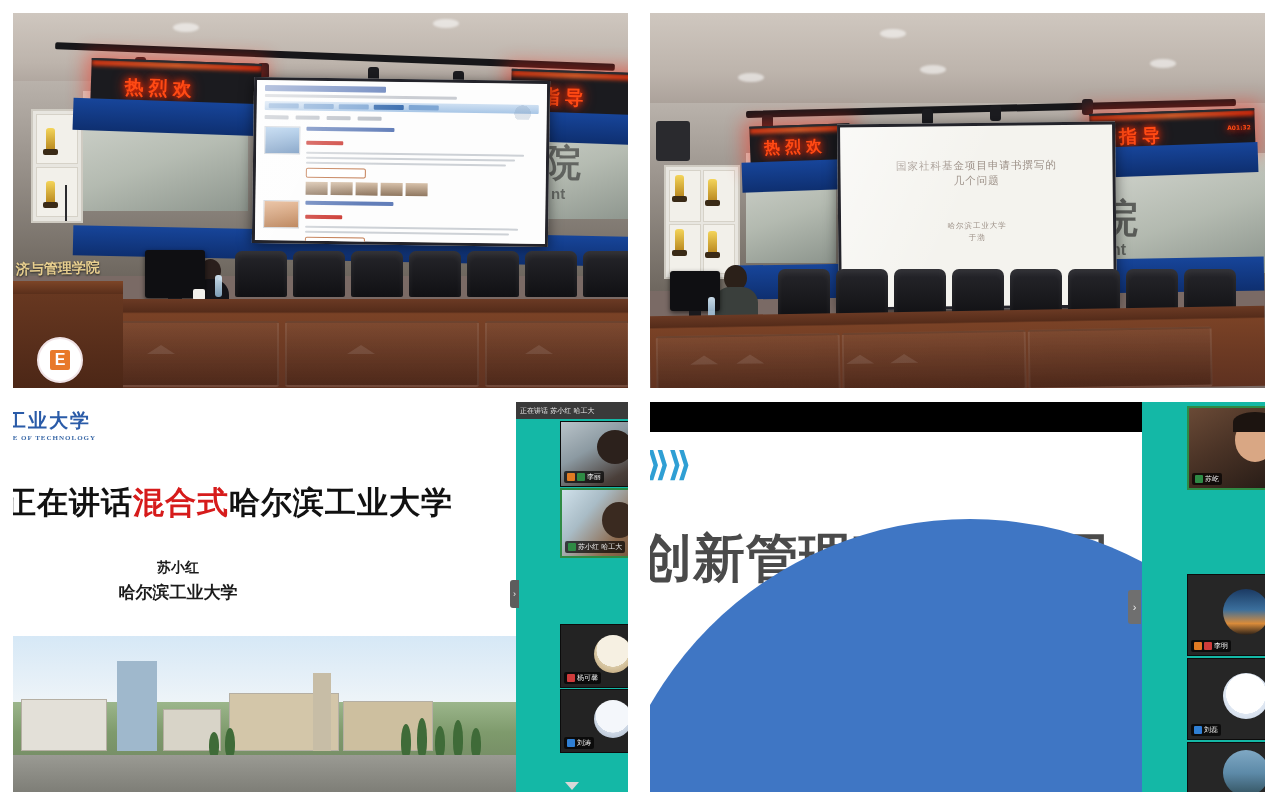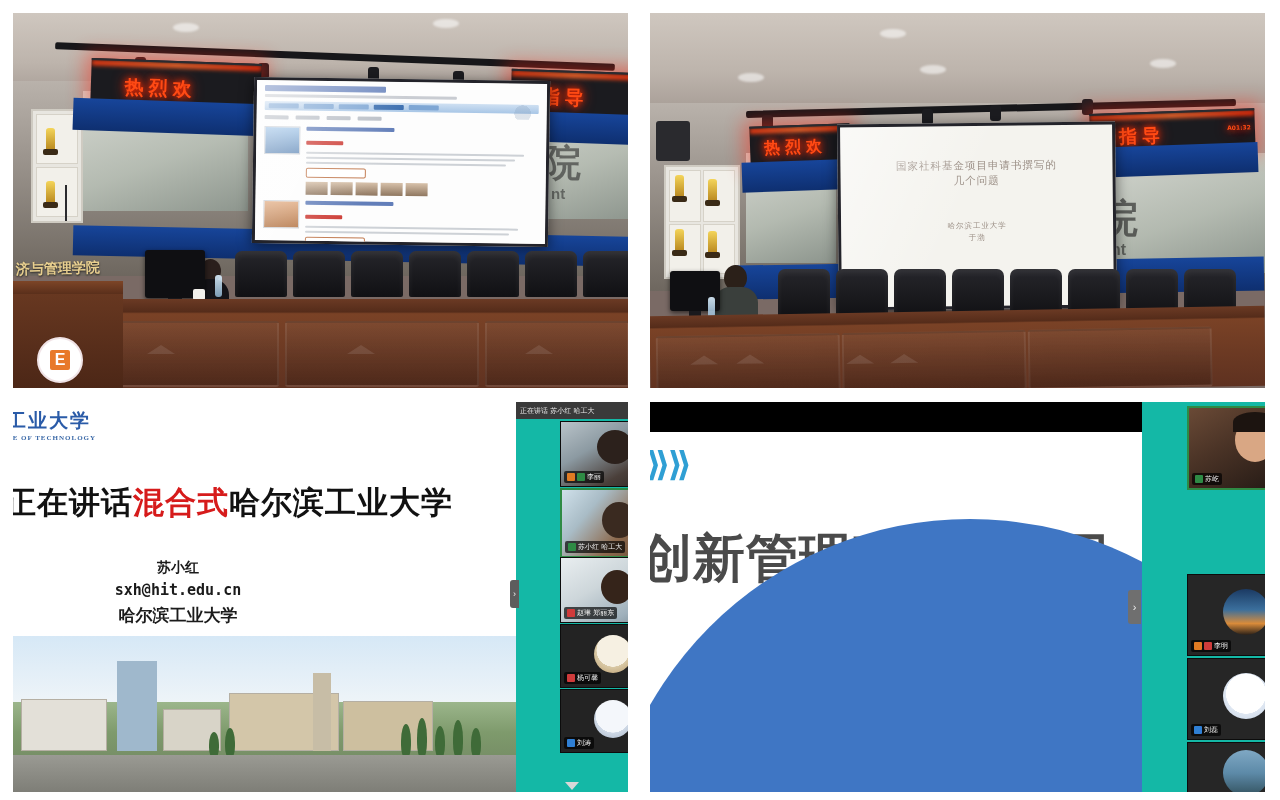--- a/index.html
+++ b/index.html
@@ -402,21 +402,20 @@
             <span>工业大学</span>
             <small style="font-size:7px;color:#3c6aa8;">TE OF TECHNOLOGY</small>
           </div>
 
           <div class="hit-title" style="top:80px;font-size:31px;letter-spacing:1px;">
             <span>正在讲话</span><em>混合式</em><span>哈尔滨工业大学</span>
           </div>
 
           <div class="hit-meta" style="left:40px;top:155px;width:250px;">
             <div style="font-size:14px;">苏小红</div>
-            <div class="mail" style="font-size:15px;">sxh@hit.edu.cn</div>
             <div style="font-size:17px;">哈尔滨工业大学</div>
           </div>
 
           <div class="campus">
             <div class="sky"></div>
             <div class="bldg" style="left:8px;width:86px;height:52px;background:#e3e0d8;"></div>
             <div class="tower" style="left:104px;width:40px;height:90px;background:#9fb8cc;"></div>
             <div class="bldg" style="left:150px;width:58px;height:42px;background:#d8d4c8;"></div>
             <div class="bldg" style="left:216px;width:110px;height:58px;background:#d3c6a9;"></div>
             <div class="tower" style="left:300px;width:18px;height:78px;background:#c7bda6;"></div>
@@ -450,28 +449,20 @@
 
         <div class="tile active" style="top:86px;width:104px;height:66px;">
           <div class="vid" style="background:linear-gradient(130deg,#cfe0ea 0%,#a9bcc6 28%,#8d6a4e 60%,#5a3f2c 100%);"></div>
           <div style="position:absolute;left:40px;top:12px;width:34px;height:36px;border-radius:50%;background:#3a2a20;"></div>
           <div class="namebadge">
             <span class="ic audio-on"></span>
             <span>苏小红 哈工大</span>
           </div>
         </div>
 
-        <div class="tile" style="top:155px;width:104px;height:64px;">
-          <div class="vid" style="background:linear-gradient(150deg,#e9eef0 0%,#cdd6da 40%,#9fb0bb 75%,#6e7d86 100%);"></div>
-          <div style="position:absolute;left:40px;top:12px;width:32px;height:34px;border-radius:50%;background:#35241a;"></div>
-          <div class="namebadge">
-            <span class="ic mic-mute"></span>
-            <span>赵琳 郑丽东</span>
-          </div>
-        </div>
 
         <div class="tile" style="top:287px;width:104px;height:62px;background:#232323;">
           <div class="avatar" style="width:38px;height:38px;background:radial-gradient(circle at 50% 40%,#f4f7fb 0 58%,#cfd9e6 59%,#a7b6c8 100%);"></div>
           <div class="namebadge">
             <span class="ic user-blue"></span>
             <span>刘涛</span>
           </div>
         </div>
 
         <div class="tile" style="top:222px;width:104px;height:62px;background:#232323;">

